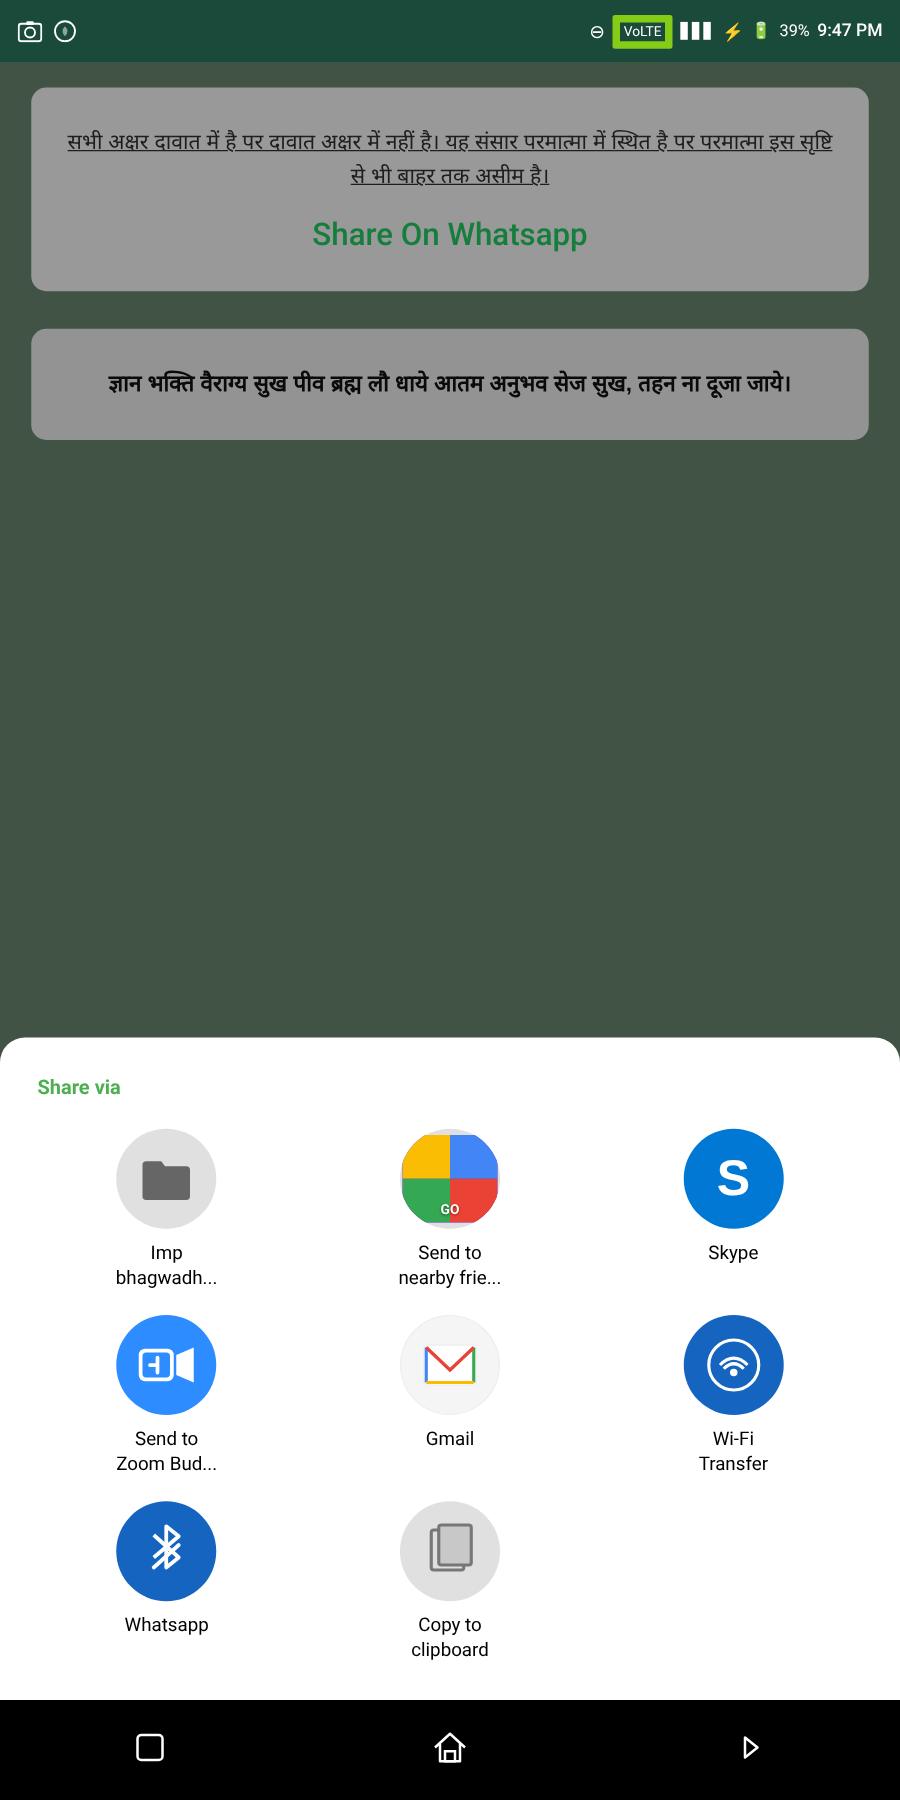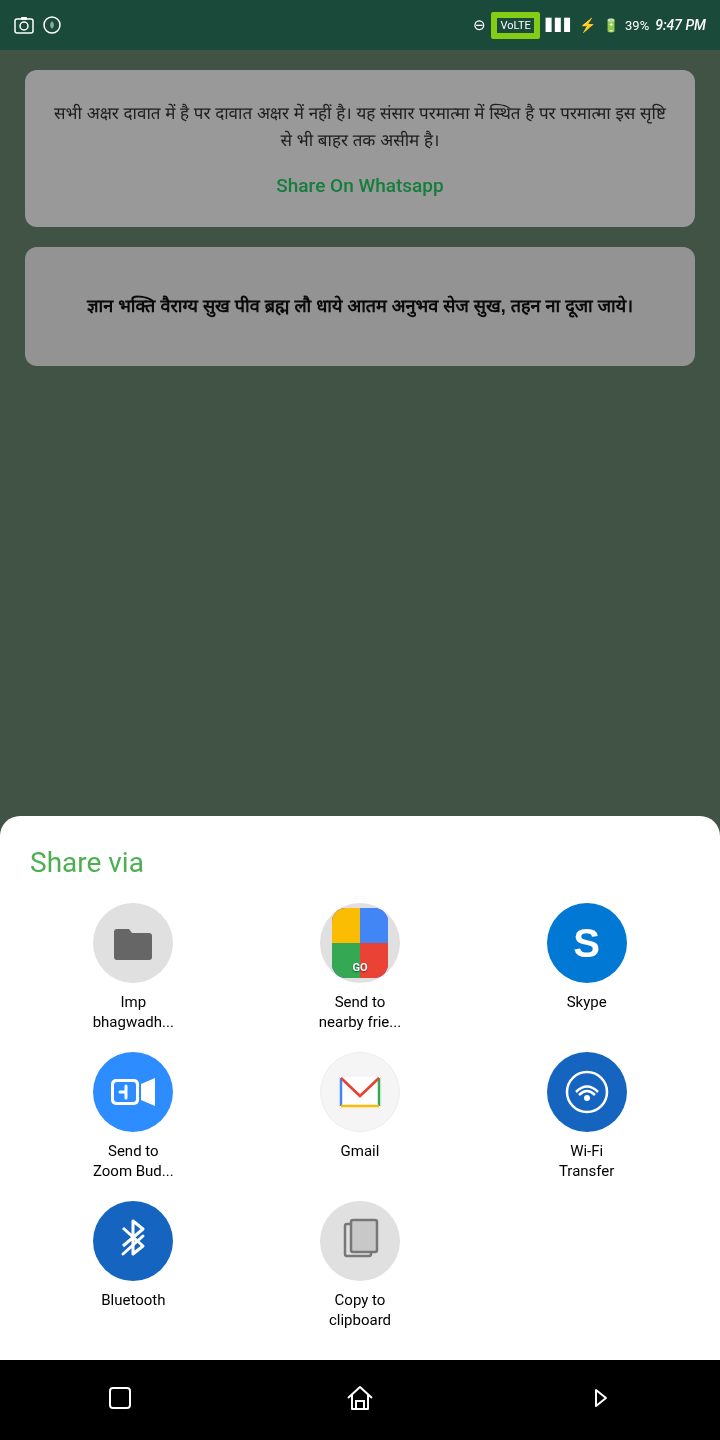--- a/index.html
+++ b/index.html
@@ -59,34 +59,35 @@
       border-radius: 12px;
       margin: 20px 25px;
       padding: 30px 25px;
     }
     .bg-card-text {
       color: #333;
       font-size: 17px;
       line-height: 1.6;
       text-align: center;
       font-family: Arial, sans-serif;
+      text-decoration: underline;
     }
     .share-on-whatsapp {
       color: #25d366;
-      font-size: 19px;
+      font-size: 25px;
       text-align: center;
       margin-top: 20px;
       font-weight: 500;
     }
 
     .bg-card2 {
       background: #f5f5f5;
       border-radius: 12px;
-      margin: 20px 25px;
-      padding: 45px 25px;
+      margin: 30px 25px;
+      padding: 30px 25px;
     }
     .bg-card2-text {
       color: #111;
       font-size: 18px;
       font-weight: bold;
       text-align: center;
       line-height: 1.6;
       font-family: Arial, sans-serif;
     }
 
@@ -105,22 +106,22 @@
       left: 0;
       right: 0;
       background: white;
       border-radius: 20px 20px 0 0;
       padding: 30px 20px 30px;
       z-index: 20;
     }
 
     .share-via-title {
       color: #4caf50;
-      font-size: 28px;
-      font-weight: 400;
+      font-size: 16px;
+      font-weight: 700;
       margin-bottom: 24px;
       padding-left: 10px;
     }
 
     .share-grid {
       display: grid;
       grid-template-columns: repeat(3, 1fr);
       gap: 10px 0;
       row-gap: 20px;
     }
@@ -199,21 +200,21 @@
       align-items: center;
       justify-content: space-around;
       position: absolute;
       bottom: 0;
       left: 0;
       z-index: 200;
     }
 
     
     .go-app-icon {
-      width: 56px;
+      width: 76px;
       height: 70px;
       border-radius: 14px;
       overflow: hidden;
       position: relative;
       background: #6d28d9;
     }
     .go-quadrant {
       position: absolute;
       width: 50%;
       height: 50%;
@@ -270,21 +271,21 @@
       </svg>
     </div>
   </div>
   <div class="status-right">
     <span style="font-size:15px;">⊖</span>
     <span style="font-size:11px; border:6px solid #84cc16; padding:1px 3px; border-radius:2px;">VoLTE</span>
     <span style="font-size:12px;">▋▋▋</span>
     <span style="font-size:14px;">⚡</span>
     <span style="font-size:13px;">🔋</span>
     <span style="font-size:13px; color:white;">39%</span>
-    <span style="font-size:14px; color:white; font-weight:500;font-style:italic;">9:47 PM</span>
+    <span style="font-size:14px; color:white; font-weight:500;">9:47 PM</span>
   </div>
 </div>
 
 <div class="main-content-wrapper">
 
   <div class="main-content">
     <div class="bg-card">
       <p class="bg-card-text">सभी अक्षर दावात में है पर दावात अक्षर में नहीं है। यह संसार परमात्मा में स्थित है पर परमात्मा इस सृष्टि से भी बाहर तक असीम है।</p>
       <p class="share-on-whatsapp">Share On Whatsapp</p>
     </div>
@@ -368,21 +369,21 @@
       </div>
 
 
       <div class="share-item">
         <div class="share-icon icon-bluetooth">
           <svg width="30" height="50" viewBox="0 0 30 50" fill="white">
             <path d="M5 12 L25 30 L15 38 L15 5 L25 13 L5 30" stroke="white" stroke-width="3" stroke-linejoin="round" fill="none"></path>
             <path d="M5 38 L25 20" stroke="white" stroke-width="3" stroke-linecap="round"></path>
           </svg>
         </div>
-        <span class="share-label">Bluetooth</span>
+        <span class="share-label">Whatsapp</span>
       </div>
 
       <div class="share-item">
         <div class="share-icon icon-clipboard">
           <svg width="46" height="46" viewBox="0 0 46 46" fill="none">
             <rect x="8" y="6" width="26" height="32" rx="2" stroke="#777" stroke-width="2.5" fill="#e0e0e0"></rect>
             <rect x="14" y="2" width="26" height="32" rx="2" stroke="#777" stroke-width="2.5" fill="#c8c8c8"></rect>
           </svg>
         </div>
         <span class="share-label">Copy to<br>clipboard</span>

